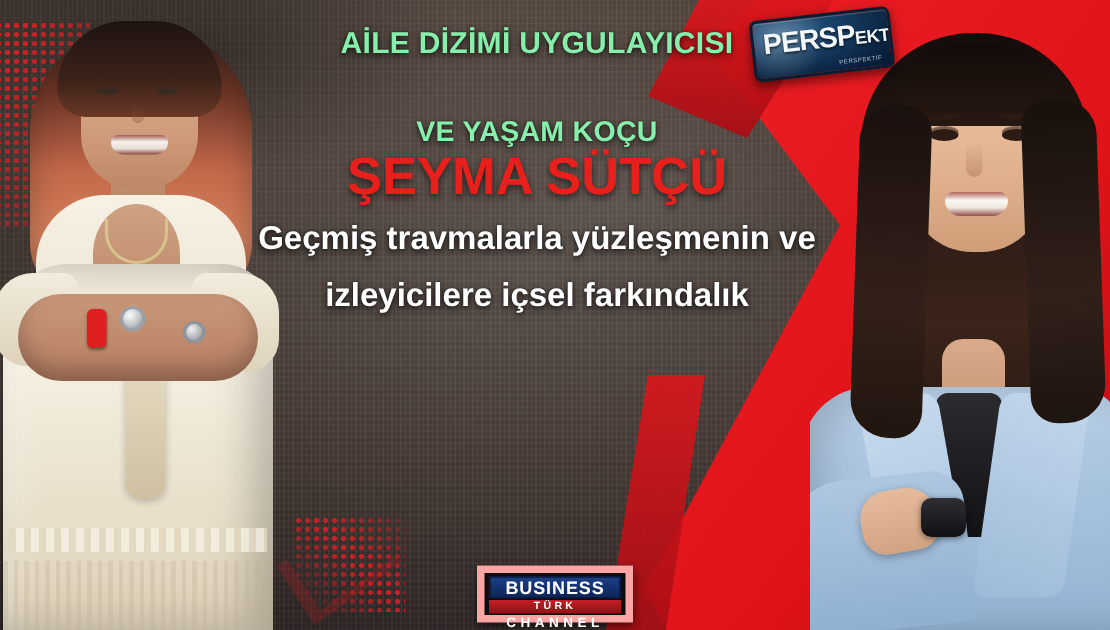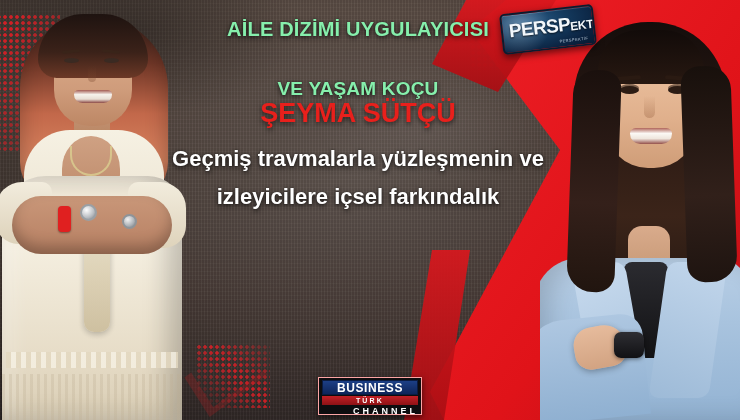--- a/index.html
+++ b/index.html
@@ -319,21 +319,21 @@
     color:#86efac;
     font-weight:700;
     letter-spacing:.2px;
     text-shadow:0 2px 5px rgba(0,0,0,.65), 0 0 2px rgba(0,0,0,.5);
     white-space:nowrap;
   }
   .kicker1{ position:absolute; left:0; right:0; top:18px; font-size:20px; }
   .kicker2{ position:absolute; left:0; right:0; top:58px; font-size:19px;margin-top:20px; }
   .name{
     position:absolute; left:0; right:0; top:98px;
-    font-size:27px; font-weight:700; color:#e8201c;
+    font-size:35px; font-weight:700; color:#e8201c;
     text-shadow:0 2px 5px rgba(0,0,0,.6);
     white-space:nowrap;
   }
   .body-copy{
     position:absolute; left:-6px; right:-6px; top:140px;
   }
   .bline{
     color:#fff; font-size:22px; font-weight:700; line-height:38px;
     text-shadow:0 2px 5px rgba(0,0,0,.7), 0 0 2px rgba(0,0,0,.55);
     white-space:nowrap;
@@ -372,21 +372,21 @@
     position:absolute; right:6px; bottom:3px;
     font-size:4px; color:rgba(220,235,248,.75);
     letter-spacing:.4px; white-space:nowrap;
   }
 
   
   .btc{
     position:absolute; left:318px; top:377px;
     width:104px; height:38px;
     background:#0d0d0f;
-    border:1px solid #fca5a5;
+    border:5px solid #fca5a5;
     box-shadow:0 2px 6px rgba(0,0,0,.6);
     z-index:8;
     padding:2px 3px;
   }
   .btc-top{
     height:15px; width:100%;
     background:linear-gradient(180deg,#1c3f86,#0e2559);
     display:flex; align-items:center; justify-content:center;
     border:1px solid #0a1c42;
   }
@@ -398,21 +398,21 @@
     height:9px; width:100%; margin-top:1px;
     background:linear-gradient(180deg,#c31f24,#8d1216);
     display:flex; align-items:center; justify-content:center;
   }
   .btc-mid span{
     font-size:7px; font-weight:700; color:#fff; letter-spacing:2.2px;
     line-height:7px;
   }
   .btc-bot{
     height:11px; width:100%; margin-top:1px;
-    display:flex; align-items:center; justify-content:flex-end;
+    display:flex; align-items:center; justify-content:center;
   }
   .btc-bot span{
     font-size:9px; font-weight:700; color:#fff; letter-spacing:3px;
     line-height:9px;
   }
 </style>
 </head>
 <body>
 
 <div id="stage">

